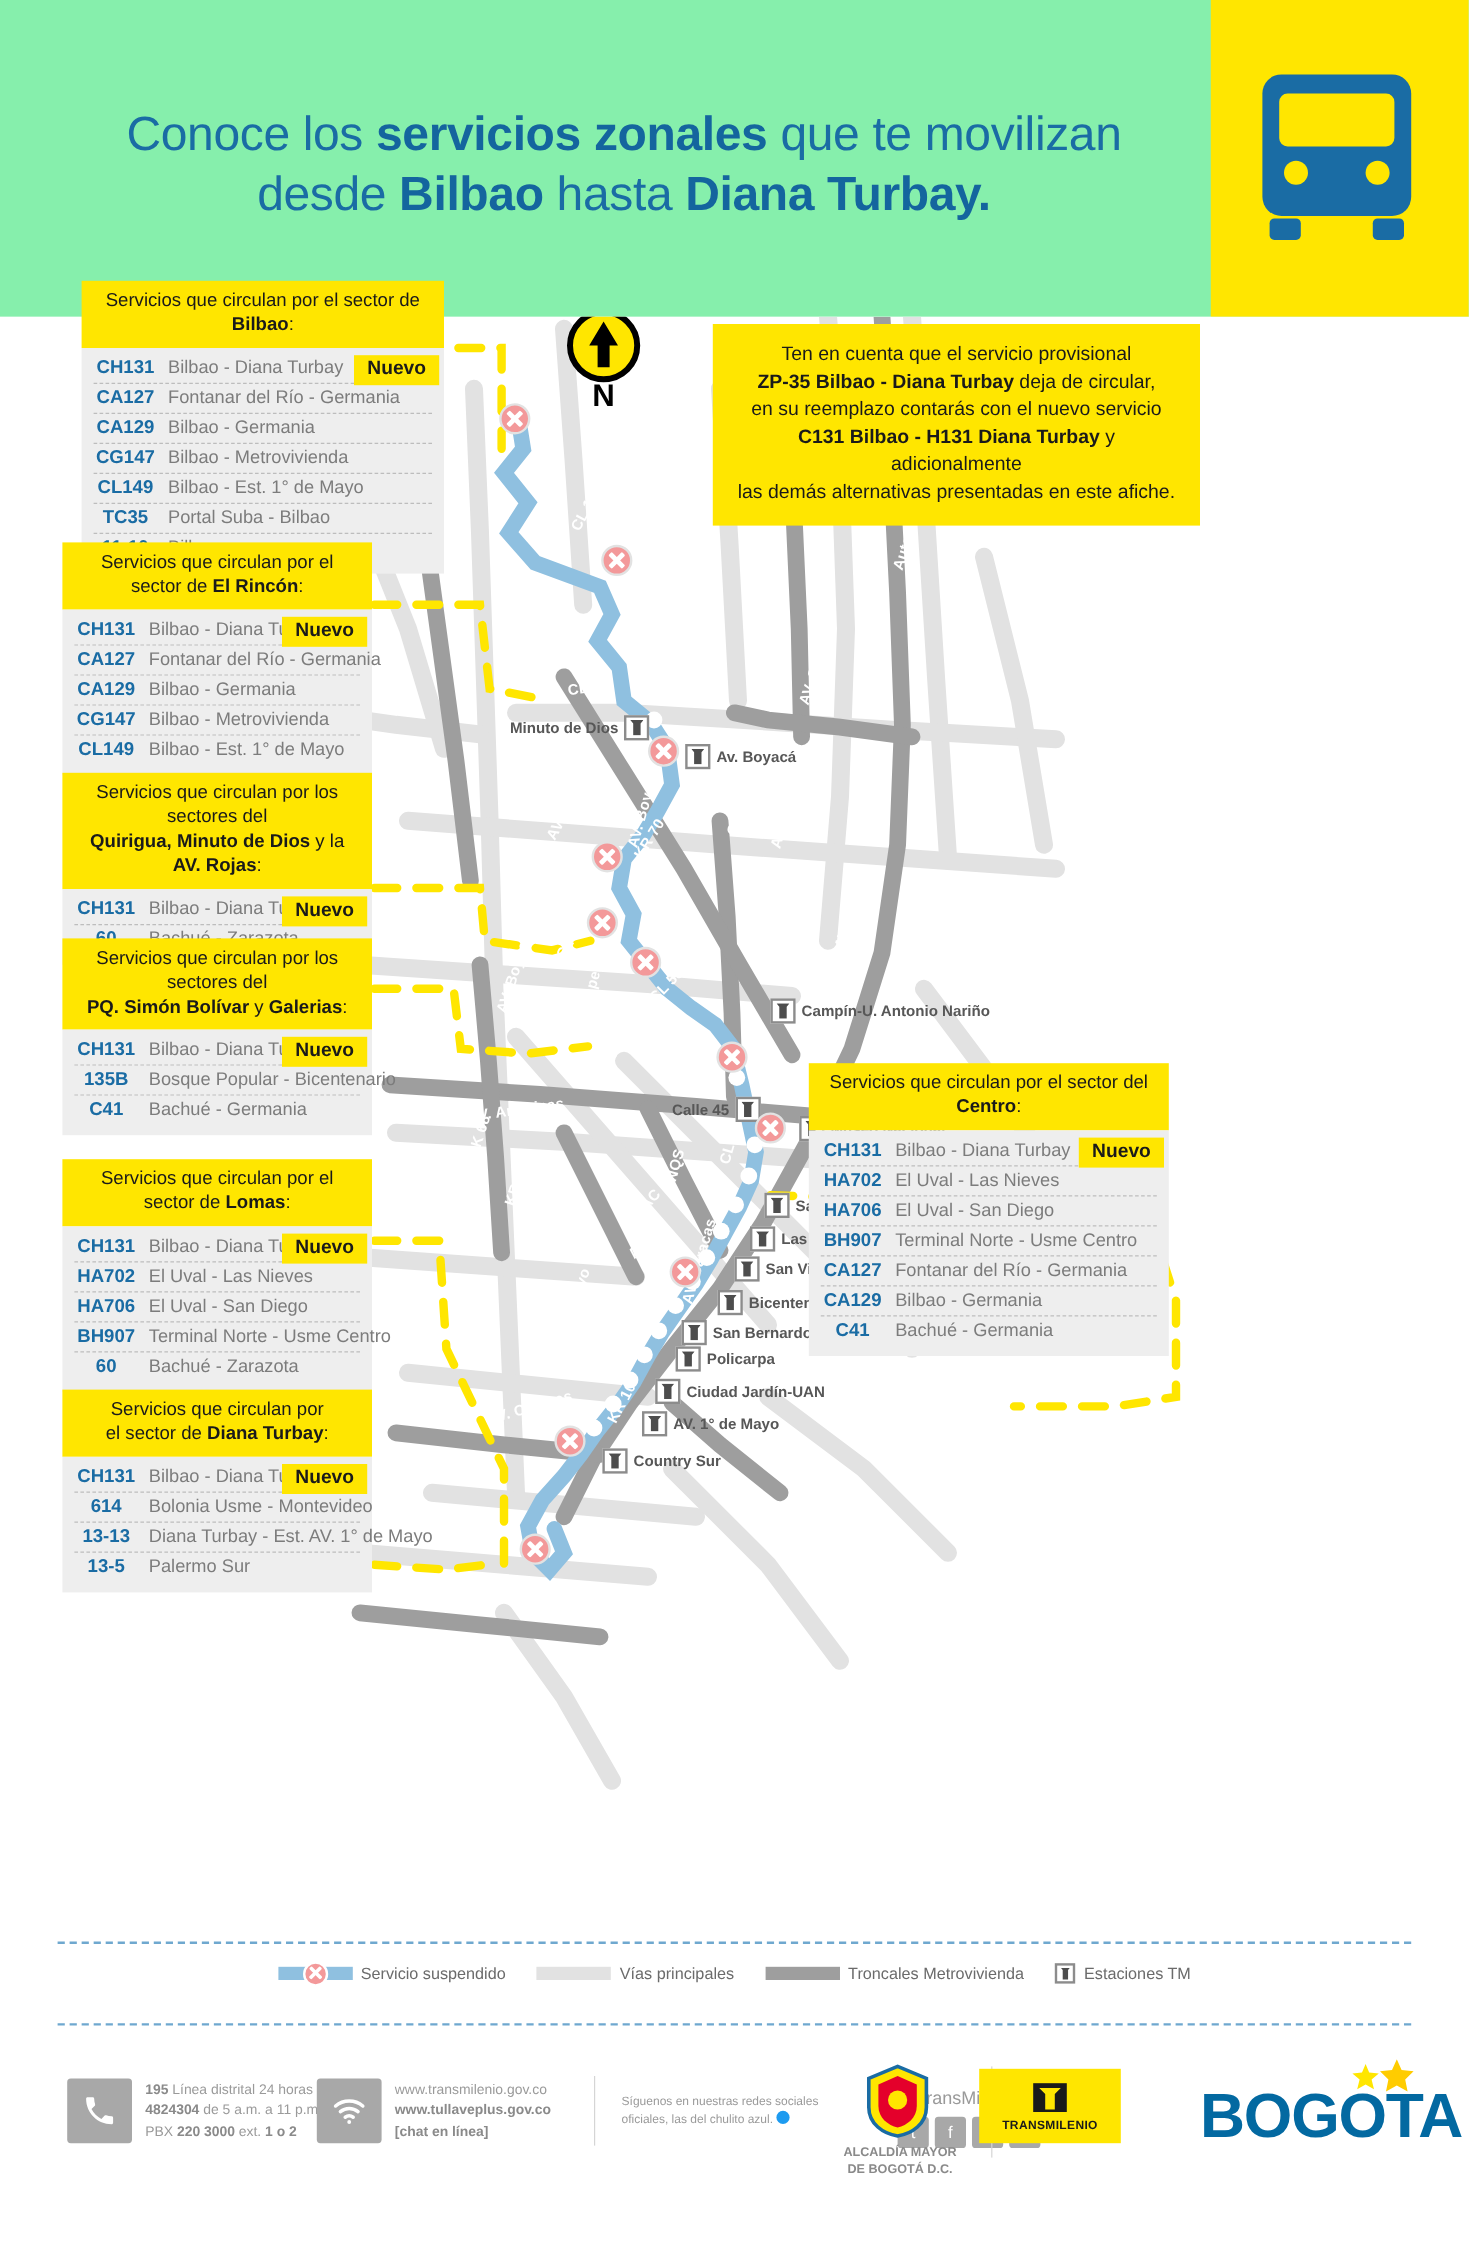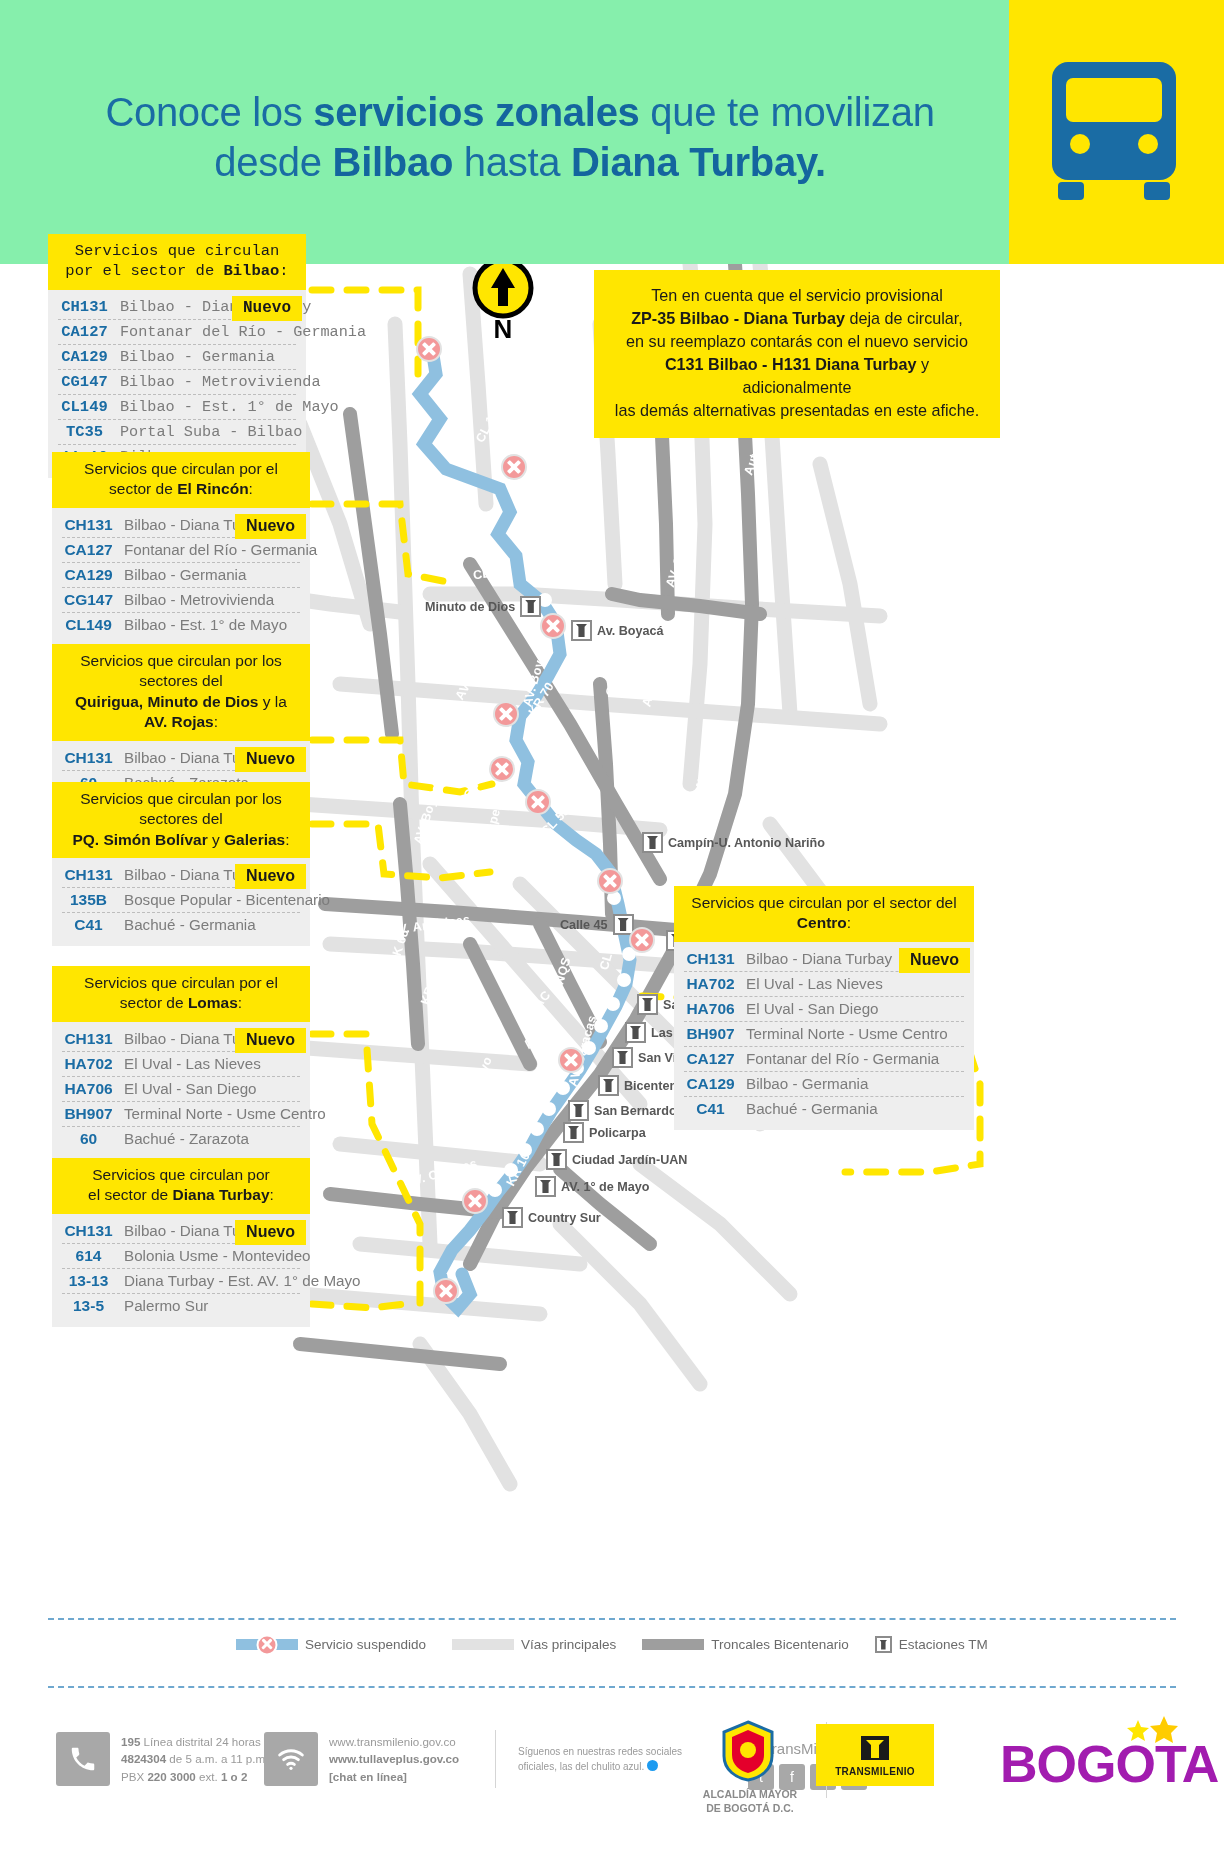--- a/index.html
+++ b/index.html
@@ -180,21 +180,21 @@
   .foot-sep { position:absolute; width:1px; background:#d5d5d5; }
   .foot-social-txt { position:absolute; font-size: 10px; line-height:1.5; color:#9a9a9a; }
   .social-handle { position:absolute; font-size: 15px; color:#9a9a9a; }
   .social-icons { position:absolute; display:flex; gap: 5px; }
   .social-icons .si {
     width: 26px; height: 26px; background:#a8a8a8; border-radius:3px;
     display:flex; align-items:center; justify-content:center; color:#fff; font-size:14px;
   }
   .seal { position:absolute; }
   .seal-cap { position:absolute; font-size: 10.5px; font-weight:700; color:#8a8a8a; text-align:center; line-height:1.3; }
-  .bogota-logo { position:absolute; font-size: 52px; font-weight:700; color:#a21caf; letter-spacing:-1px; }
+  .bogota-logo { position:absolute; font-size: 52px; font-weight:700; color:#0369a1; letter-spacing:-1px; }
 
   .tm-footer-logo {
     position:absolute; width: 118px; height: 62px; background:#ffe600;
     display:flex; align-items:center; justify-content:center; flex-direction:column;
   }
   .tm-footer-logo .tmtext { font-size: 10px; font-weight:700; color:#1a1a1a; letter-spacing:.3px; }
 </style>
 </head>
 <body>
 
@@ -443,21 +443,21 @@
 
   <div class="note-box" style="left:594px; top:270px; width:406px;">
     <span>Ten en cuenta que el servicio provisional</span><br>
     <b>ZP-35 Bilbao - Diana Turbay</b><span> deja de circular,</span><br>
     <span>en su reemplazo contarás con el nuevo servicio</span><br>
     <b>C131 Bilbao - H131 Diana Turbay</b><span> y adicionalmente</span><br>
     <span>las demás alternativas presentadas en este afiche.</span>
   </div>
 
   <div id="boxes-layer">
-      <div class="svc-box" style="left: 48px; top: 234px; width: 258px; font-family: Liberation Mono, monospace;">
+      <div class="svc-box" style="left: 68px; top: 234px; width: 302px;">
         <div class="svc-head"><span>Servicios que circulan por el sector de </span><b>Bilbao</b><span>:</span></div>
         <div class="svc-body">
           <div class="svc-row">
             <span class="svc-code">CH131</span>
             <span class="svc-name">Bilbao - Diana Turbay</span>
             <span class="nuevo-badge">Nuevo</span>
           </div>
           <div class="svc-row">
             <span class="svc-code">CA127</span>
             <span class="svc-name">Fontanar del Río - Germania</span>
@@ -635,21 +635,21 @@
             <span class="x"></span>
           </span>
         <span class="lbl">Servicio suspendido</span>
       </div>
       <div class="legend-item">
         <span class="swatch-vias"></span>
         <span class="lbl">Vías principales</span>
       </div>
       <div class="legend-item">
         <span class="swatch-tron"></span>
-        <span class="lbl">Troncales Bicentenario</span>
+        <span class="lbl">Troncales Metrovivienda</span>
       </div>
       <div class="legend-item">
         <span class="swatch-est">
             <span></span>
           </span>
         <span class="lbl">Estaciones TM</span>
       </div>
     </div>
   </div>
 

